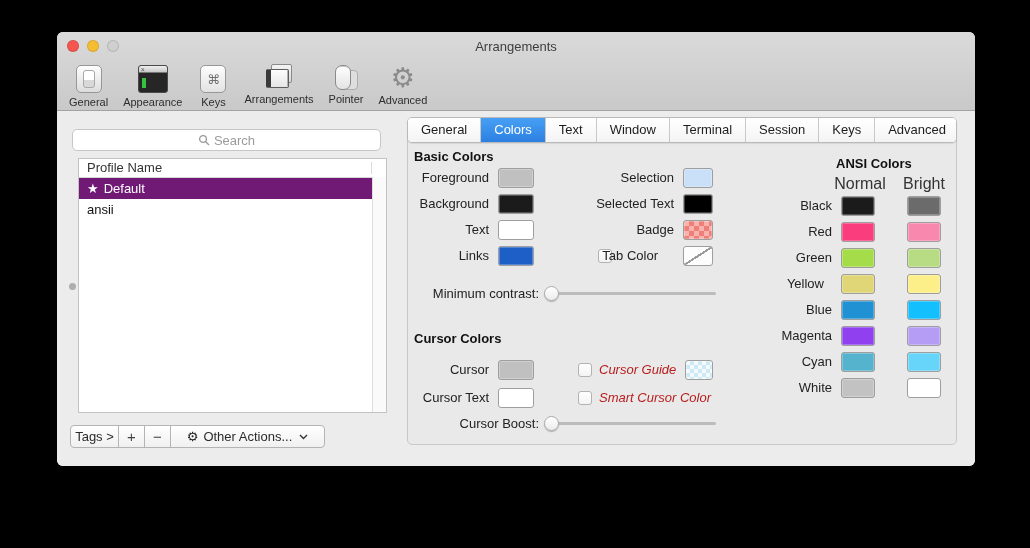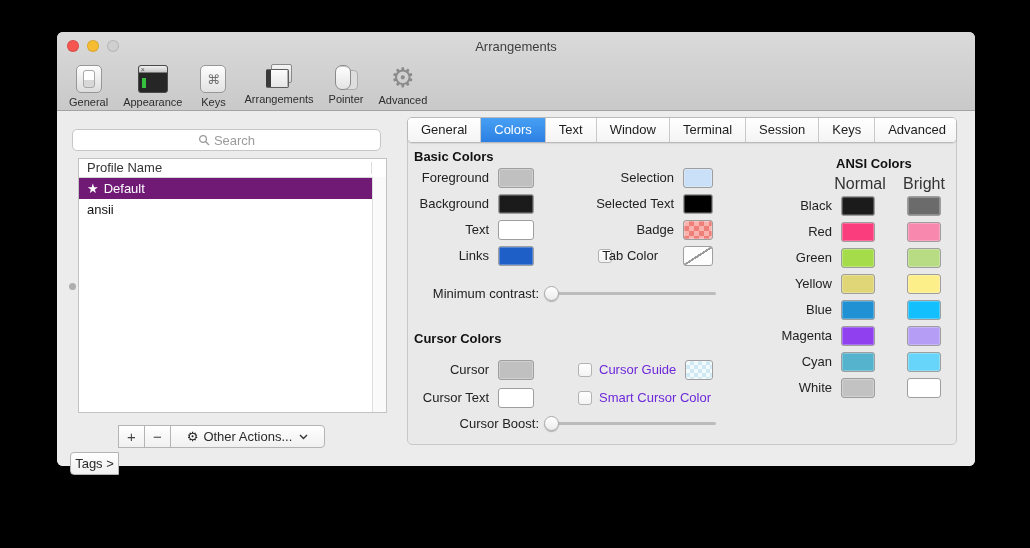--- a/index.html
+++ b/index.html
@@ -74,21 +74,21 @@
   .plist-header::after{content:"";position:absolute;right:14px;top:3px;bottom:3px;width:1px;background:#dcdcdc;}
   .p-row{height:21px;line-height:21px;font-size:13px;color:#111;padding-left:8px;}
   .p-row.sel{background:#701a75;color:#fff;width:343px;max-width:292px;}
   .p-star{margin-right:5px;}
   .v-scroll{position:absolute;top:18px;right:0;bottom:0;width:13px;background:#fafafa;
          border-left:1px solid #dedede;}
   .split-dot{position:absolute;left:12px;top:172px;width:7px;height:7px;border-radius:50%;background:#aeaeae;}
   .segbar{position:absolute;left:13px;top:314px;height:23px;display:flex;}
   .seg{height:23px;box-sizing:border-box;border:1px solid #b4b4b4;background:linear-gradient(#fff,#f0f0f0);
        font-size:13px;color:#2b2b2b;display:flex;align-items:center;justify-content:center;margin-left:-1px;}
-  .seg:first-child{border-radius:4px 0 0 4px;margin-left:0;margin-top:27px;}
+  .seg:first-child{border-radius:4px 0 0 4px;margin-left:0;}
   .seg.last{border-radius:0 4px 4px 0;}
   .seg-tags{width:49px;}
   .seg-plus,.seg-minus{width:27px;font-size:15px;color:#444;}
   .seg-other{width:155px;gap:5px;}
   .seg-gear{font-family:"DejaVu Sans",sans-serif;font-size:13px;color:#222;}
   .seg-chev{margin-left:2px;}
   
   .panel{position:absolute;left:350px;top:19px;width:550px;height:315px;background:#e9e9e9;
          border:1px solid #c8c8c8;border-radius:5px;box-sizing:border-box;}
   .tabbar{position:absolute;left:350px;top:6px;width:550px;display:flex;justify-content:center;z-index:2;}
@@ -107,21 +107,21 @@
                       linear-gradient(45deg,#ee7e78 25%,transparent 25%,transparent 75%,#ee7e78 75%);
      background-position:0 0,5px 5px;background-size:10px 10px;}
   .checker-blue{background-color:#f3fafd;
      background-image:linear-gradient(45deg,#cfe9f4 25%,transparent 25%,transparent 75%,#cfe9f4 75%),
                       linear-gradient(45deg,#cfe9f4 25%,transparent 25%,transparent 75%,#cfe9f4 75%);
      background-position:0 0,4px 4px;background-size:8px 8px;}
   .none-swatch{background:linear-gradient(to bottom right,#fdfdfd calc(50% - 1px),#9a9a9a calc(50% - 1px),
                #9a9a9a calc(50% + 1px),#fdfdfd calc(50% + 1px));}
   .checkbox{position:absolute;width:14px;height:14px;border:1px solid #b2b2b2;border-radius:3px;
             background:linear-gradient(#fff,#f3f3f3);box-sizing:border-box;}
-  .cb-lbl{position:absolute;font-size:13px;color:#6d28d9;line-height:16px;white-space:nowrap;}
+  .cb-lbl{position:absolute;font-size:13px;color:#b91c1c;line-height:16px;white-space:nowrap;font-style:italic;}
   .slider{position:absolute;width:170px;height:3px;background:#bcbcbc;border-radius:2px;}
   .knob{position:absolute;left:-2px;top:-6px;width:15px;height:15px;border-radius:50%;
         background:linear-gradient(#fff,#ececec);border:1px solid #ababab;box-sizing:border-box;
         box-shadow:0 1px 1px rgba(0,0,0,.25);}
   .col-head{position:absolute;font-size:16px;color:#333;transform:translateX(-50%);}
   .presets{position:absolute;left:375px;top:280px;width:156px;height:22px;background:#fff;
            border:1px solid #b3b3b3;border-radius:4px;box-sizing:border-box;
            display:flex;align-items:center;box-shadow:0 1px 1px rgba(0,0,0,.08);}
   .presets-label{font-size:13px;color:#111;padding-left:10px;flex:1;}
   .presets-cap{width:20px;height:100%;background:linear-gradient(#5aa9f8,#2173e0);
@@ -268,21 +268,21 @@
       <div id="ansi-rows">
           <div class="lbl" style="right: 124px; top: 65px;">Black</div>
           <div class="swatch" style="left: 433px; top: 65px; width: 34px; background: rgb(27, 27, 27);"></div>
           <div class="swatch" style="left: 499px; top: 65px; width: 34px; background: rgb(107, 107, 107);"></div>
           <div class="lbl" style="right: 124px; top: 91px;">Red</div>
           <div class="swatch" style="left: 433px; top: 91px; width: 34px; background: rgb(250, 62, 125);"></div>
           <div class="swatch" style="left: 499px; top: 91px; width: 34px; background: rgb(248, 136, 174);"></div>
           <div class="lbl" style="right: 124px; top: 117px;">Green</div>
           <div class="swatch" style="left: 433px; top: 117px; width: 34px; background: rgb(165, 220, 73);"></div>
           <div class="swatch" style="left: 499px; top: 117px; width: 34px; background: rgb(184, 220, 132);"></div>
-          <div class="lbl" style="right: 124px; top: 143px; text-align: right;">Yellow</div>
+          <div class="lbl" style="right: 132px; top: 143px; text-align: right;">Yellow</div>
           <div class="swatch" style="left: 433px; top: 143px; width: 34px; background: rgb(224, 214, 119);"></div>
           <div class="swatch" style="left: 499px; top: 143px; width: 34px; background: rgb(252, 238, 137);"></div>
           <div class="lbl" style="right: 124px; top: 169px;">Blue</div>
           <div class="swatch" style="left: 433px; top: 169px; width: 34px; background: rgb(32, 145, 211);"></div>
           <div class="swatch" style="left: 499px; top: 169px; width: 34px; background: rgb(19, 191, 253);"></div>
           <div class="lbl" style="right: 124px; top: 195px;">Magenta</div>
           <div class="swatch" style="left: 433px; top: 195px; width: 34px; background: rgb(145, 64, 240);"></div>
           <div class="swatch" style="left: 499px; top: 195px; width: 34px; background: rgb(181, 156, 245);"></div>
           <div class="lbl" style="right: 124px; top: 221px;">Cyan</div>
           <div class="swatch" style="left: 433px; top: 221px; width: 34px; background: rgb(85, 179, 206);"></div>

